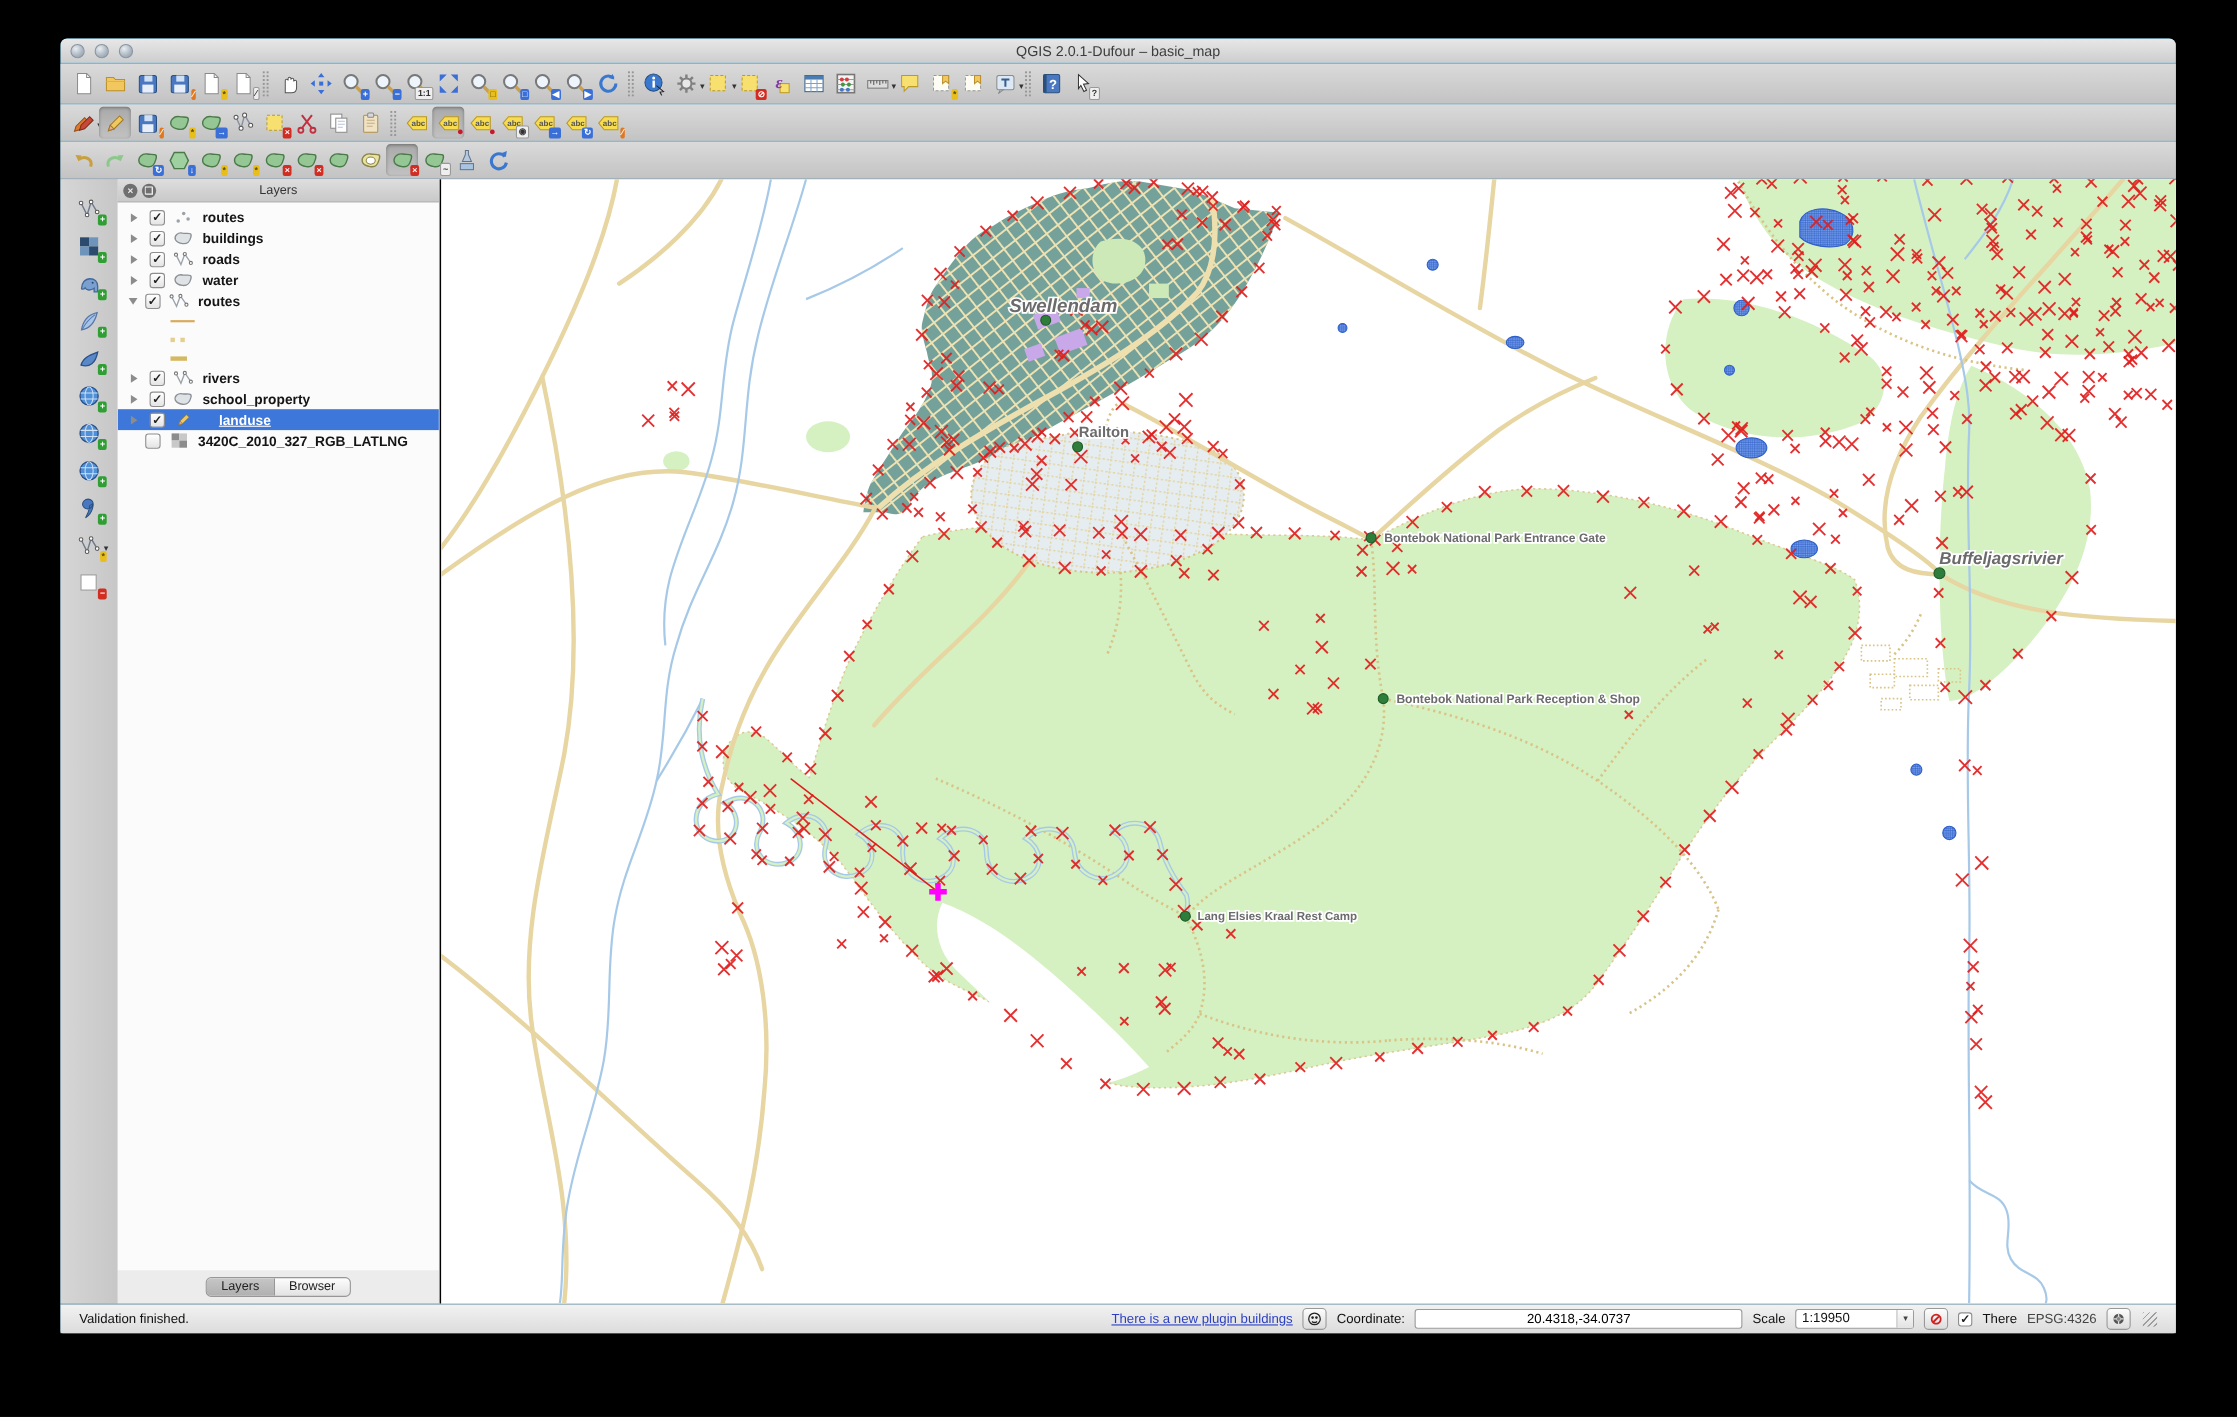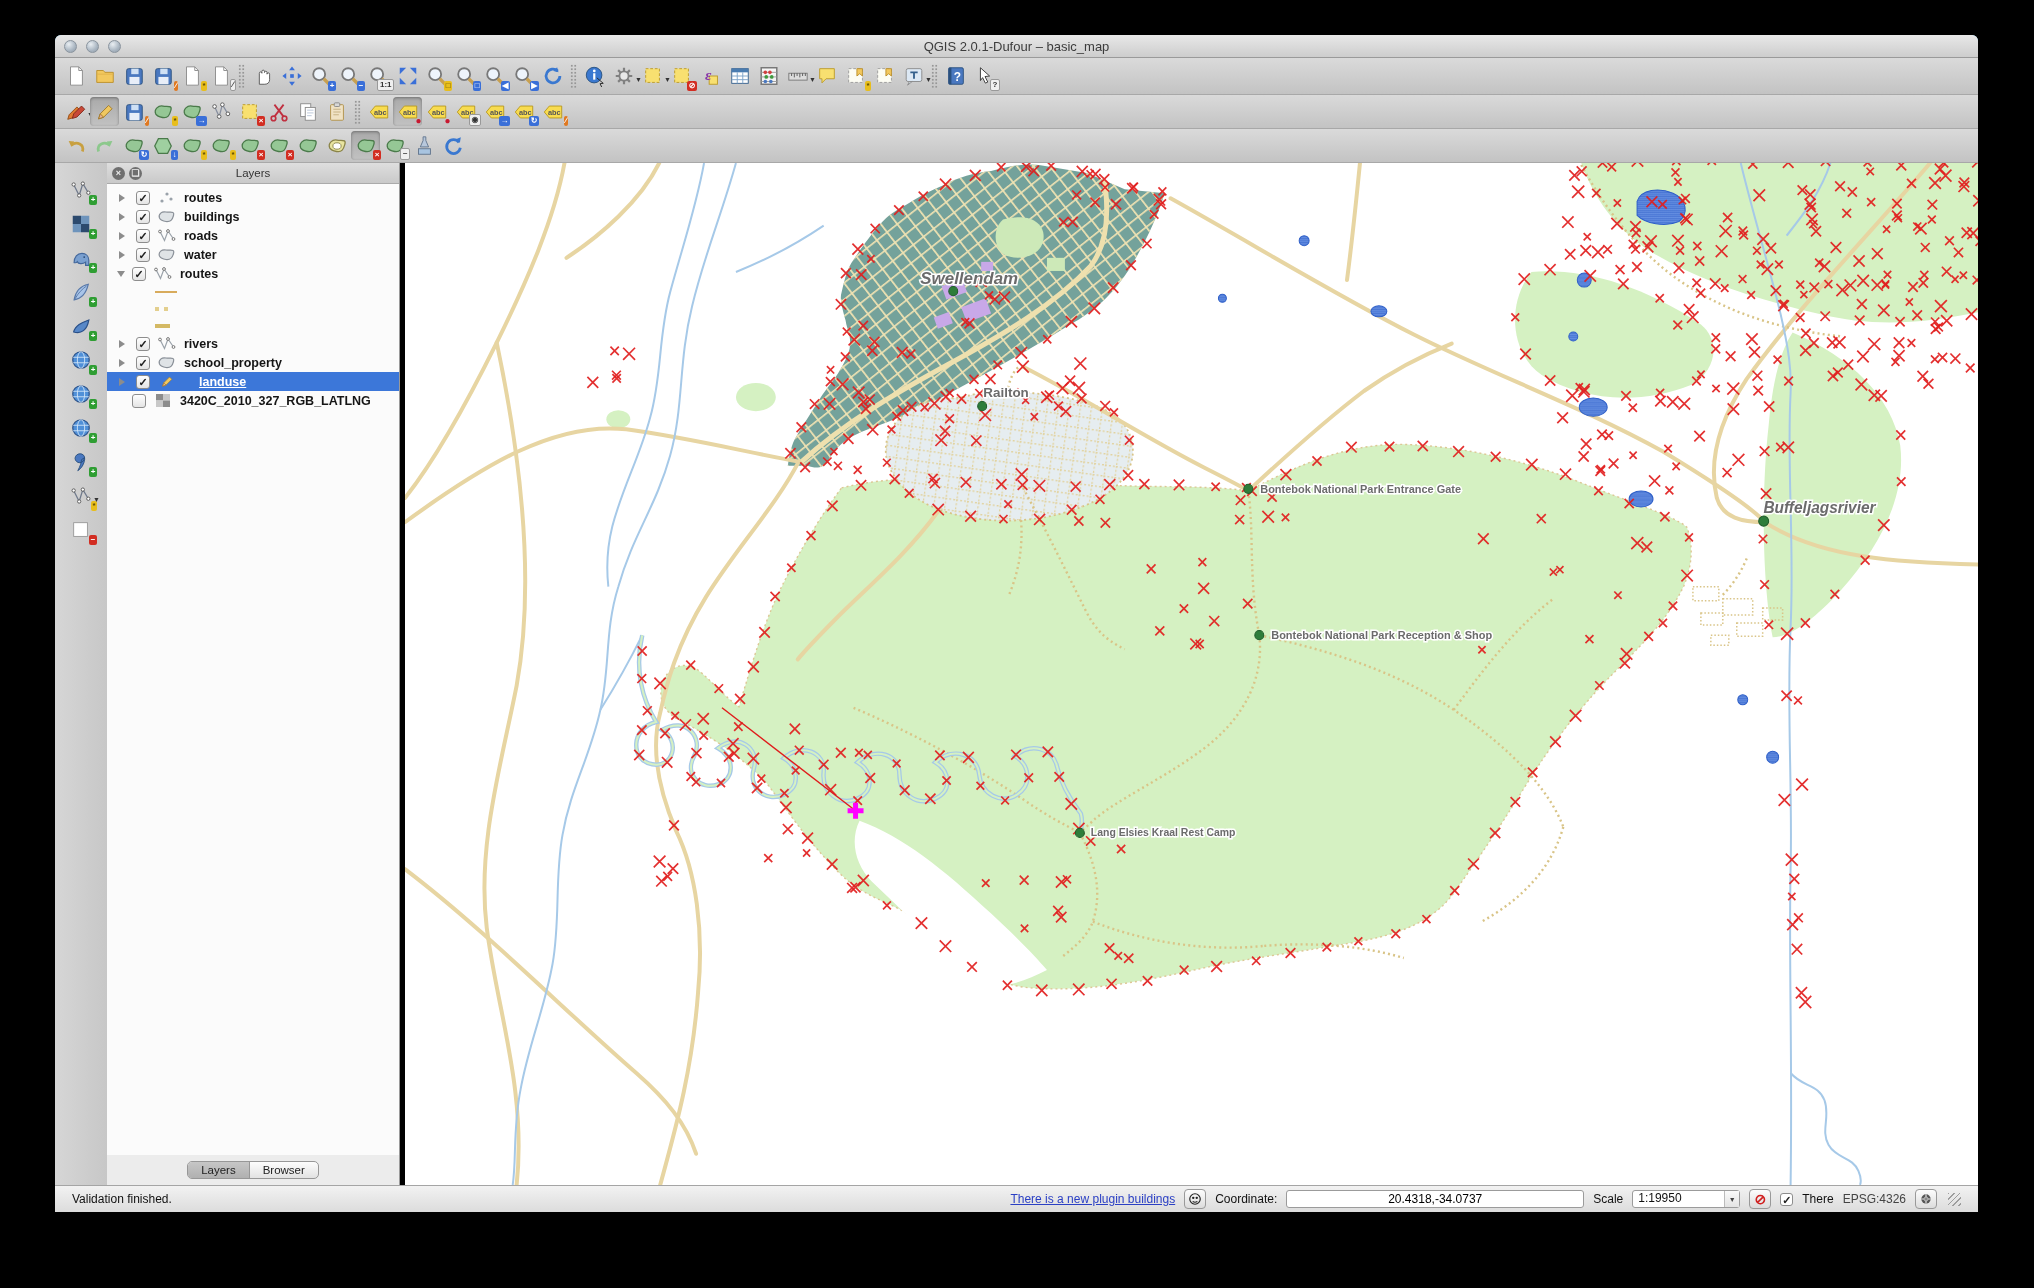--- a/index.html
+++ b/index.html
@@ -61,21 +61,21 @@
   .sw-dots  { width:22px; display:flex; gap:5px; } .sw-dots i { width:4px; height:4px; background:#e3cf8e; }
   .sw-dash  { width:15px; height:4px; background:#d4b964; }
   #panel-bottom { height:30px; display:flex; align-items:center; justify-content:center; background:#ececec; }
   .seg { display:flex; border:1px solid #979797; border-radius:5px; overflow:hidden;
     background:linear-gradient(#fdfdfd,#e2e2e2); }
   .seg button { border:none; background:transparent; font-size:11.5px; padding:2px 13px; color:#222;
     font-family:inherit; }
   .seg button.active { background:linear-gradient(#c6c6c6,#b0b0b0); }
   .seg button + button { border-left:1px solid #979797; }
   
-  #map-wrap { flex:1; position:relative; background:#fff; border-left:5px solid #000000; }
+  #map-wrap { flex:1; position:relative; background:#fff; border-left:1px solid #000000; }
   #map-svg { position:absolute; inset:0; width:100%; height:100%; }
   text.maplabel { font-family:"Liberation Sans",sans-serif; font-weight:bold; fill:#6b6b6b;
     stroke:#fff; stroke-width:3px; paint-order:stroke; }
   
   #statusbar { height:27px; flex:0 0 27px; background:linear-gradient(#f2f2f2,#dcdcdc);
     border-top:1px solid #a5a5a5; display:flex; align-items:center; font-size:12px; color:#111;
     padding:0 17px; gap:9px; }
   #status-msg { margin-right:auto; }
   #plugin-link { color:#2a3fc4; text-decoration:underline; }
   .sb-field { background:#fff; border:1px solid #9b9b9b; border-radius:3px; height:18px;

